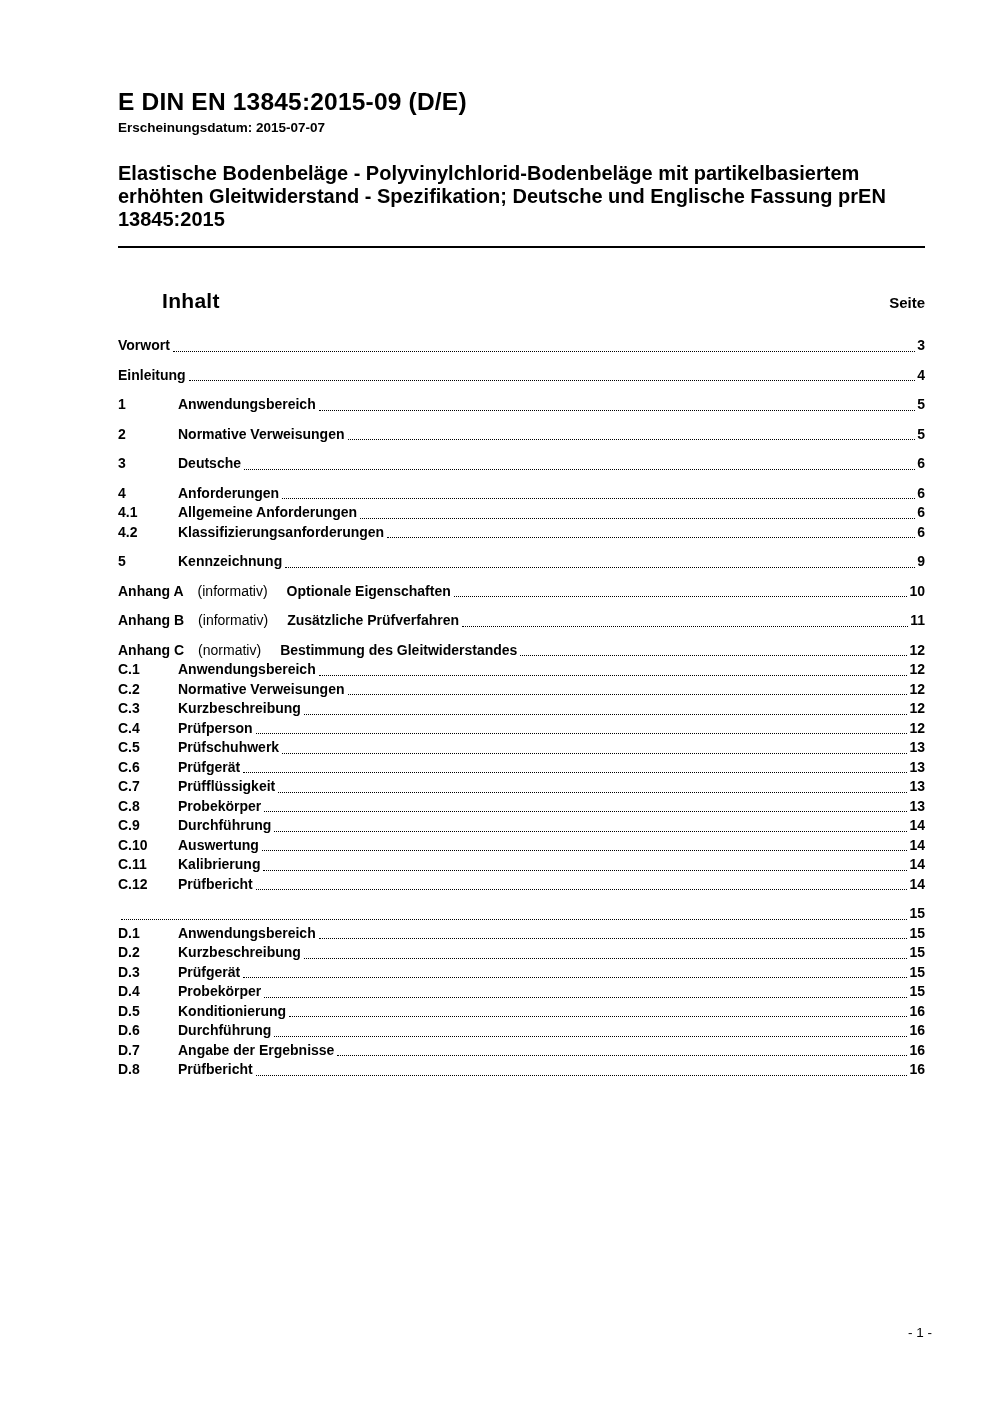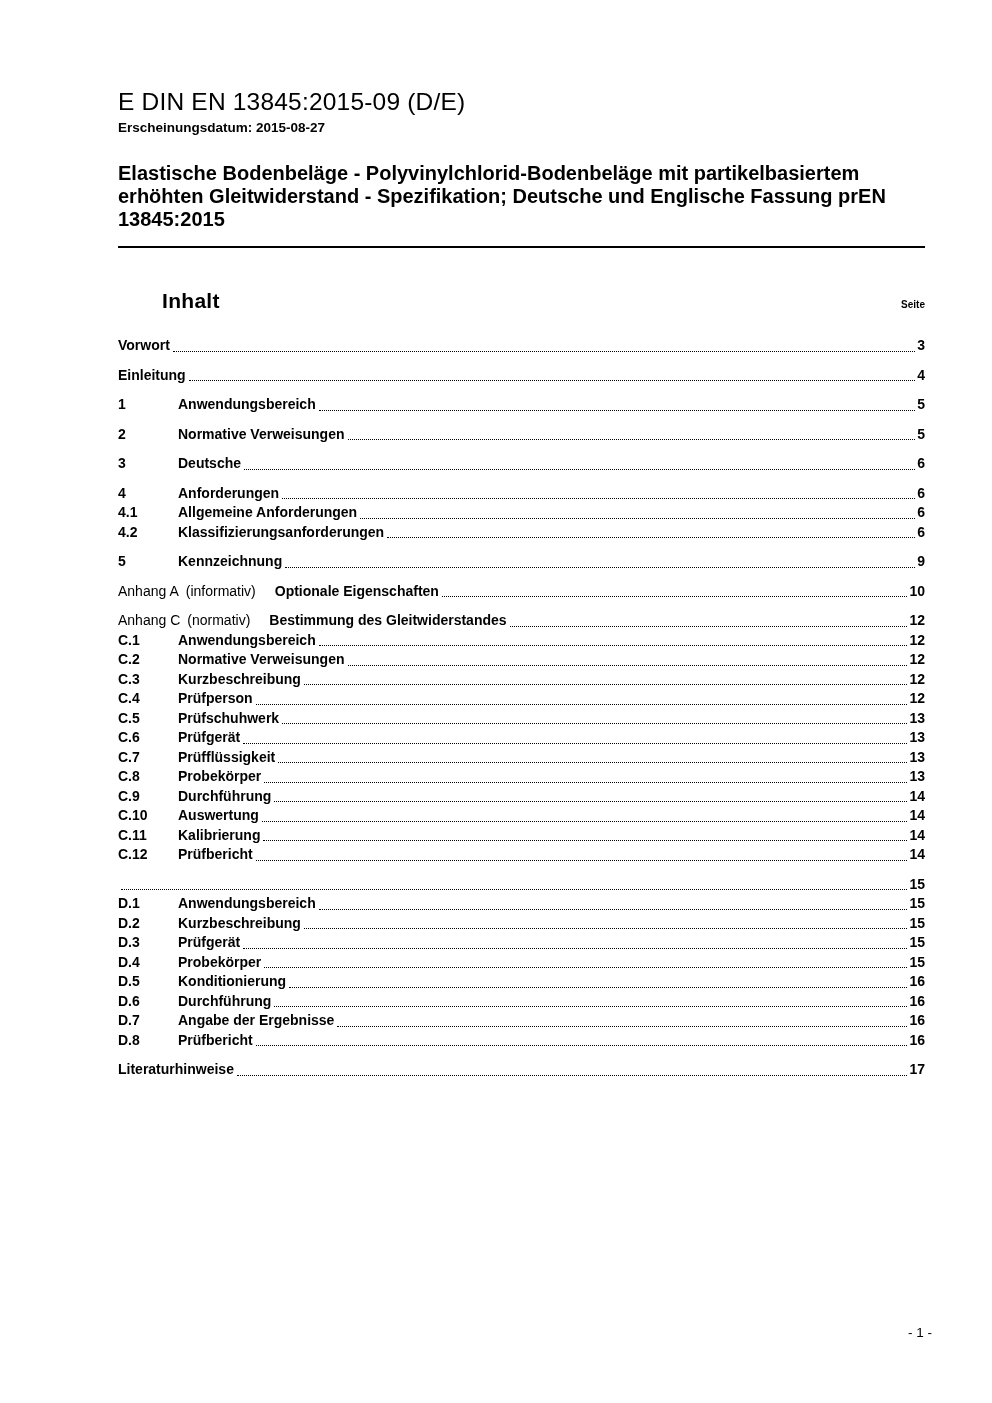--- a/index.html
+++ b/index.html
@@ -11,21 +11,21 @@
     color: #000000;
     font-family: "Liberation Sans", "DejaVu Sans", sans-serif;
     position: relative;
     overflow: hidden;
   }
   .content {
     padding: 88px 67px 0 118px;
   }
   .doc-number {
     font-size: 24.5px;
-    font-weight: 400;
+    font-weight: 700;
     margin: 0;
     letter-spacing: 0.2px;
   }
   .pub-date {
     font-size: 13.5px;
     font-weight: 700;
     margin-top: 4px;
   }
   .doc-title {
     font-size: 20px;
@@ -48,21 +48,21 @@
     margin-top: 41px;
     margin-left: 44px;
   }
   .toc-heading {
     font-size: 21px;
     font-weight: 700;
     margin: 0;
     letter-spacing: 0.3px;
   }
   .seite-label {
-    font-size: 10px;
+    font-size: 15px;
     font-weight: 700;
   }
   .toc-list {
     margin-top: 23px;
     font-size: 14px;
   }
   .toc-row {
     display: flex;
     align-items: baseline;
     line-height: 19.5px;
@@ -71,21 +71,21 @@
   .toc-num {
     flex: none;
     width: 60px;
     font-weight: 700;
   }
   .toc-text {
     flex: none;
     font-weight: 700;
     white-space: nowrap;
   }
-  .annex-bold { font-weight: 400; margin-right: 7px; }
+  .annex-bold { font-weight: 700; margin-right: 14px; }
   .annex-light { font-weight: 400; margin-right: 19px; }
   .annex-bold:empty, .annex-light:empty { display: none; margin: 0; }
   .dots {
     flex: 1;
     align-self: flex-end;
     border-bottom: 1.7px dotted #000000;
     margin: 0 2px 4px 3px;
     min-width: 16px;
   }
   .toc-page {
@@ -99,21 +99,21 @@
     font-size: 13.5px;
     font-weight: 400;
   }
 </style>
 </head>
 <body>
 
 <div class="content">
 
   <h1 class="doc-number">E DIN EN 13845:2015-09 (D/E)</h1>
-  <div class="pub-date">Erscheinungsdatum: 2015-08-27</div>
+  <div class="pub-date">Erscheinungsdatum: 2015-07-07</div>
 
   <p class="doc-title de">Elastische Bodenbeläge - Polyvinylchlorid-Bodenbeläge mit partikelbasiertem erhöhten Gleitwiderstand - Spezifikation; Deutsche und Englische Fassung prEN 13845:2015</p>
 
   <hr class="rule">
 
   <div class="toc-head">
     <h2 class="toc-heading">Inhalt</h2>
     <span class="seite-label">Seite</span>
   </div>
 
@@ -173,20 +173,26 @@
     <span class="toc-page">9</span>
   </div>
       <div class="toc-row t-annex major">
 
     <span class="toc-text"><span class="annex-bold">Anhang A</span><span class="annex-light">(informativ)</span><span class="lbl">Optionale Eigenschaften</span></span>
     <span class="dots"></span>
     <span class="toc-page">10</span>
   </div>
       <div class="toc-row t-annex major">
 
+    <span class="toc-text"><span class="annex-bold">Anhang B</span><span class="annex-light">(informativ)</span><span class="lbl">Zusätzliche Prüfverfahren</span></span>
+    <span class="dots"></span>
+    <span class="toc-page">11</span>
+  </div>
+      <div class="toc-row t-annex major">
+
     <span class="toc-text"><span class="annex-bold">Anhang C</span><span class="annex-light">(normativ)</span><span class="lbl">Bestimmung des Gleitwiderstandes</span></span>
     <span class="dots"></span>
     <span class="toc-page">12</span>
   </div>
       <div class="toc-row t-numbered">
     <span class="toc-num">C.1</span>
     <span class="toc-text"><span class="lbl">Anwendungsbereich</span></span>
     <span class="dots"></span>
     <span class="toc-page">12</span>
   </div>
@@ -302,23 +308,17 @@
     <span class="toc-text"><span class="lbl">Angabe der Ergebnisse</span></span>
     <span class="dots"></span>
     <span class="toc-page">16</span>
   </div>
       <div class="toc-row t-numbered">
     <span class="toc-num">D.8</span>
     <span class="toc-text"><span class="lbl">Prüfbericht</span></span>
     <span class="dots"></span>
     <span class="toc-page">16</span>
   </div>
-      <div class="toc-row t-plain major">
-
-    <span class="toc-text"><span class="lbl">Literaturhinweise</span></span>
-    <span class="dots"></span>
-    <span class="toc-page">17</span>
-  </div>
     </div>
 
 </div>
 
 <div class="page-footer">- 1 -</div>
 
 </body></html>

